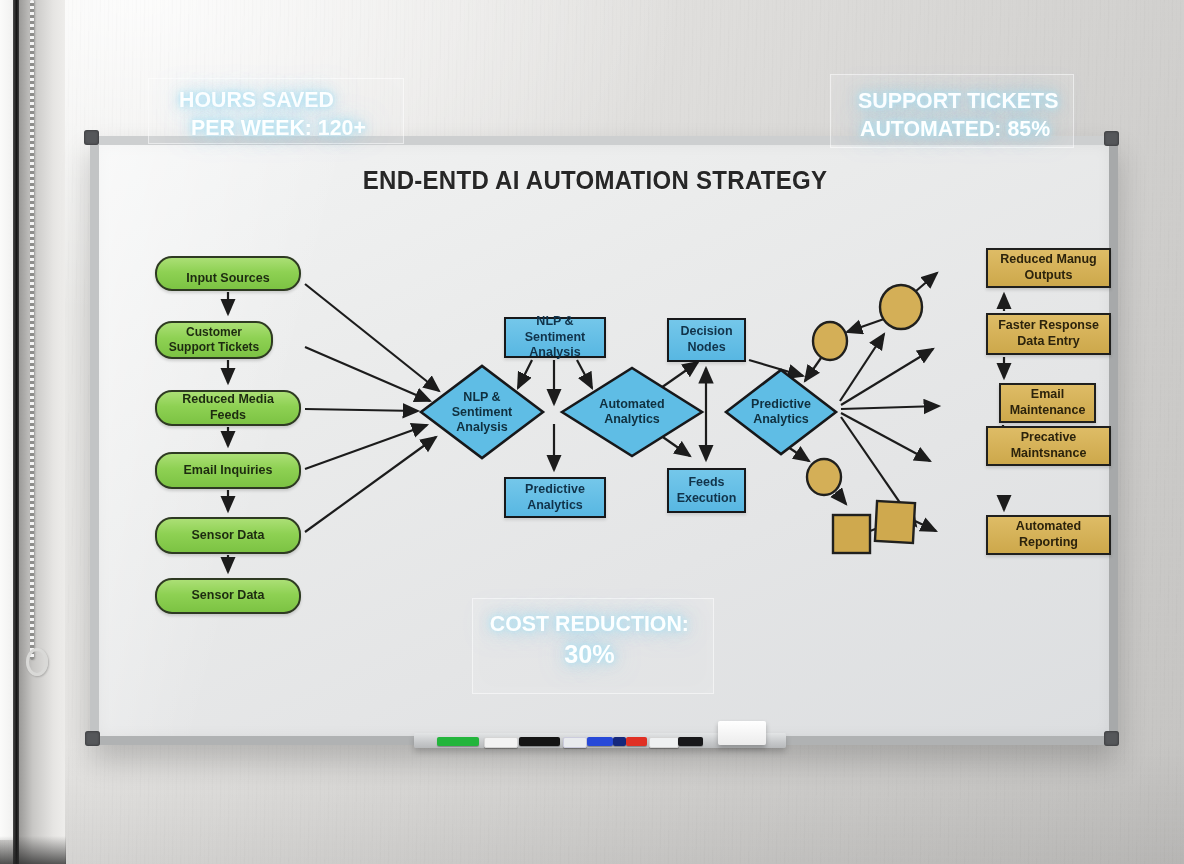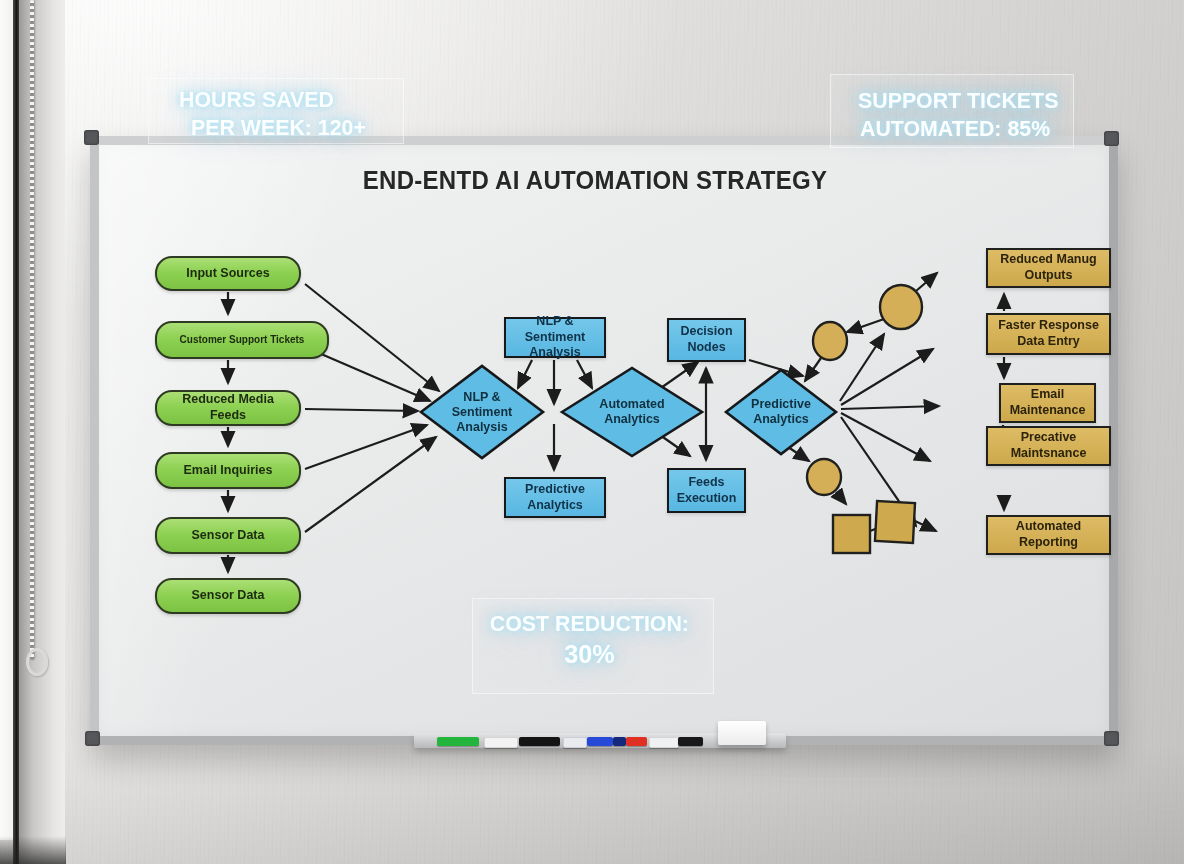--- a/index.html
+++ b/index.html
@@ -178,24 +178,24 @@
 
   <g stroke="#20201e" stroke-width="2.4">
     <ellipse cx="830" cy="341" rx="17" ry="19" fill="#d4af57"></ellipse>
     <ellipse cx="901" cy="307" rx="21" ry="22" fill="#d4af57"></ellipse>
     <ellipse cx="824" cy="477" rx="17" ry="18" fill="#d4af57"></ellipse>
     <rect x="833" y="515" width="37" height="38" fill="#cfa94e"></rect>
     <rect x="876" y="502" width="38" height="40" fill="#cfa94e" transform="rotate(3 895 522)"></rect>
   </g>
 </svg>
 
-<div class="node n-green" style="left:155px;top:256px;width:146px;height:35px;">
+<div class="node n-green" style="left:155px;top:256px;width:146px;height:35px;align-items:flex-end;">
     <span>Input Sources</span>
   </div>
-<div class="node n-green" style="left:155px;top:321px;width:174px;height:38px;font-size:10px;">
+<div class="node n-green" style="left:155px;top:321px;width:118px;height:38px;font-size:12px;">
     <span>Customer Support Tickets</span>
   </div>
 <div class="node n-green" style="left:155px;top:390px;width:146px;height:36px;">
     <span>Reduced Media Feeds</span>
   </div>
 <div class="node n-green" style="left:155px;top:452px;width:146px;height:37px;">
     <span>Email Inquiries</span>
   </div>
 <div class="node n-green" style="left:155px;top:517px;width:146px;height:37px;">
     <span>Sensor Data</span>

